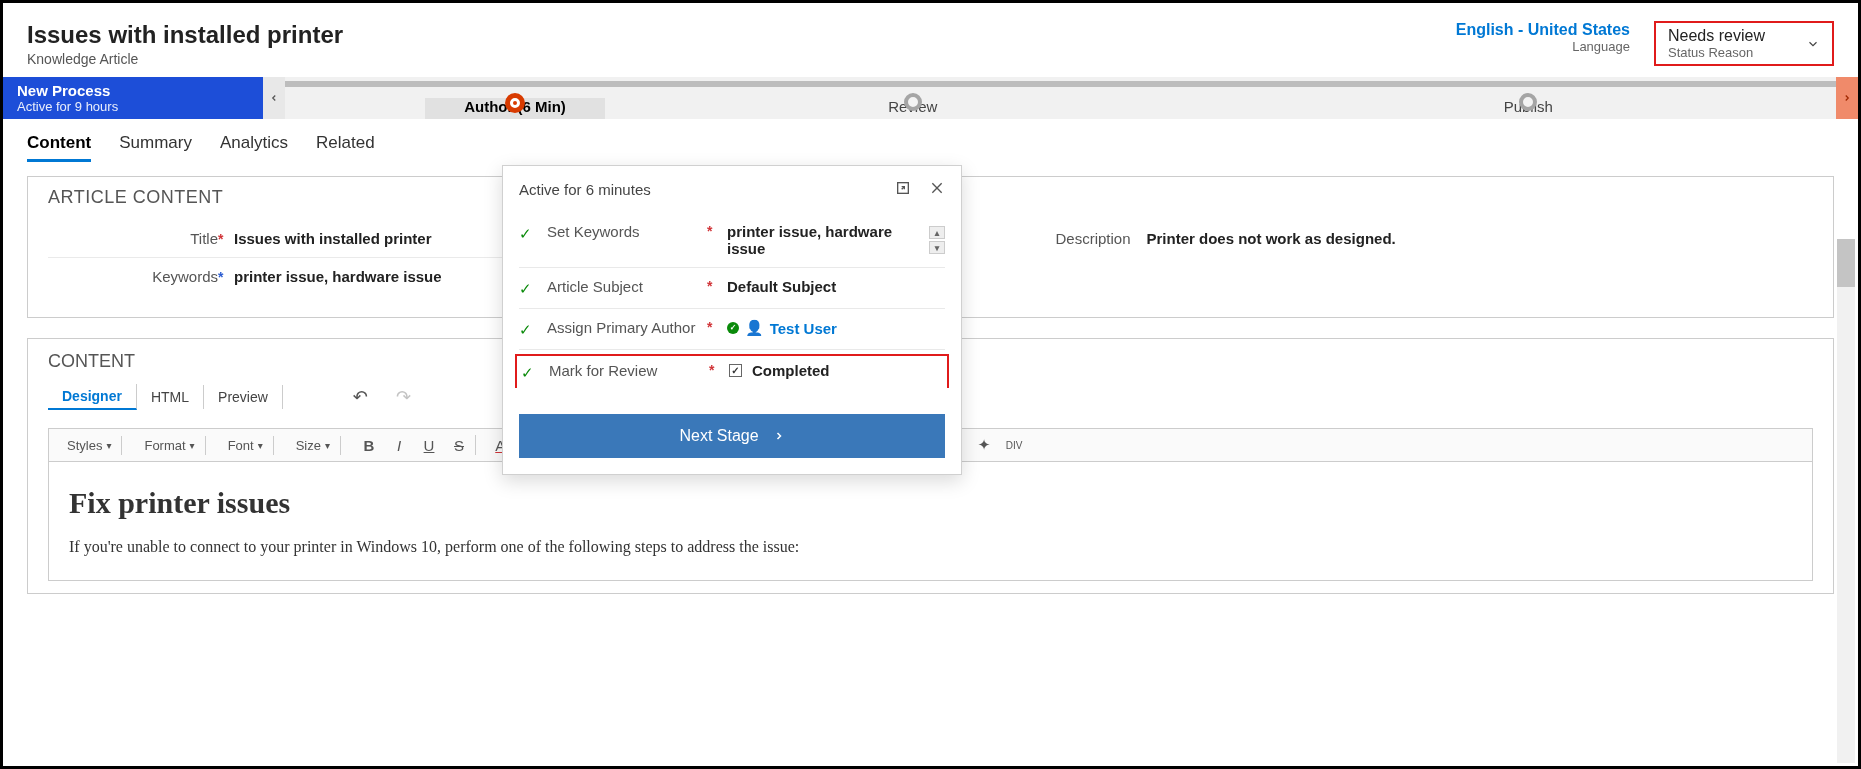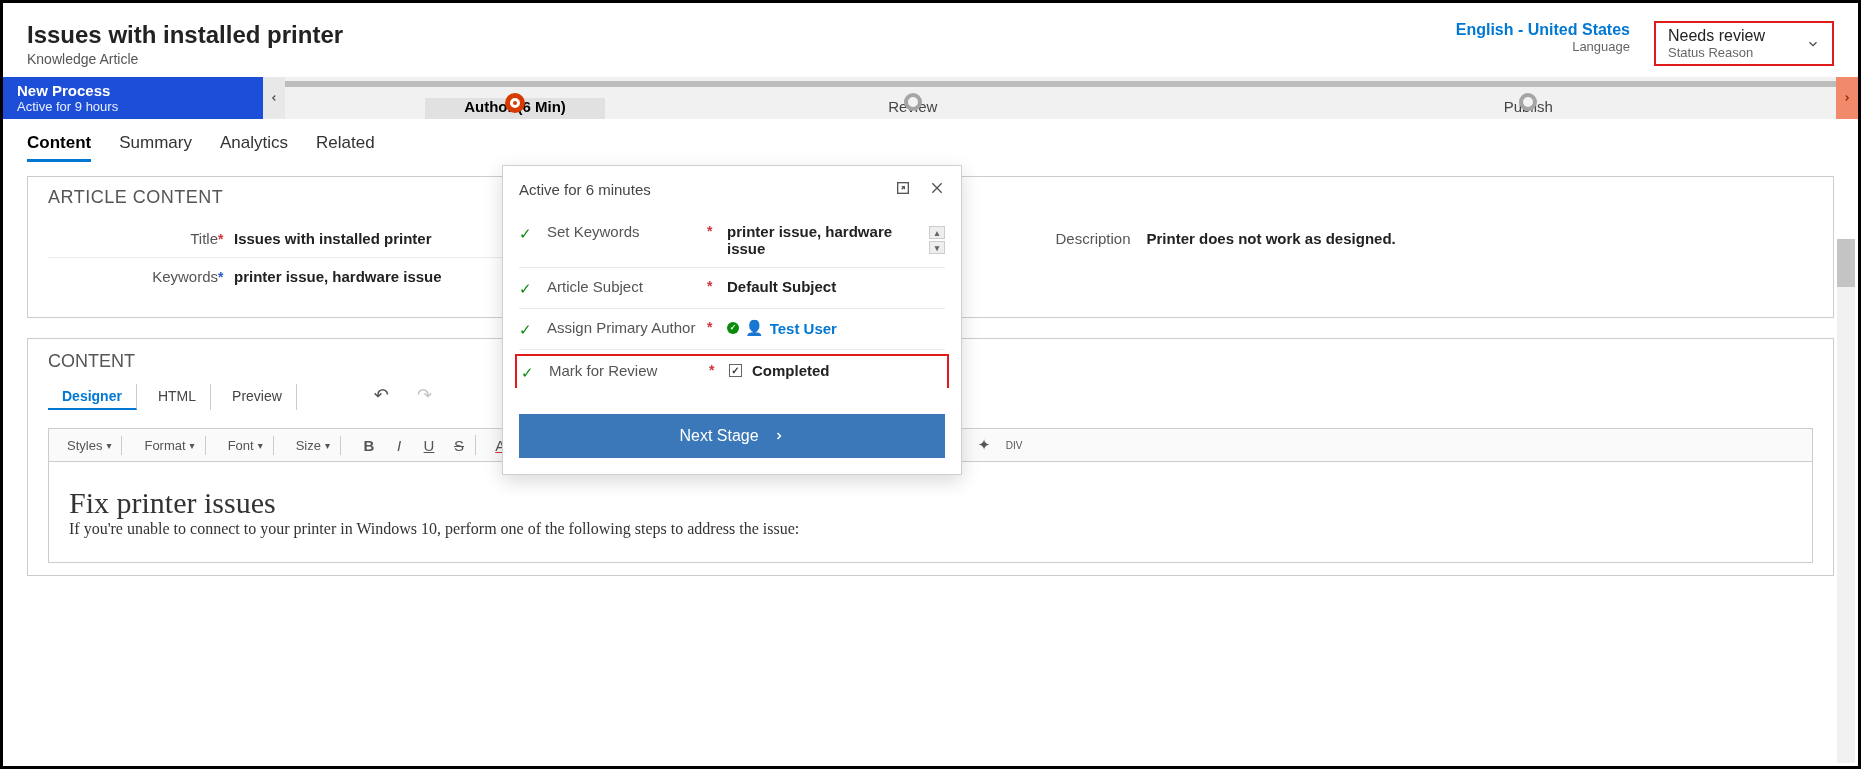--- a/index.html
+++ b/index.html
@@ -40,33 +40,33 @@
 .field-grid { display: grid; grid-template-columns: 1fr 1fr; column-gap: 60px; }
 .field-row { display: grid; grid-template-columns: 170px 16px 1fr; align-items: center; padding: 10px 0; border-top: 1px solid #eaeaea; }
 .field-row:first-child { border-top: none; }
 .field-label { color: #555; font-size: 15px; text-align: right; }
 .req { color: #d13438; font-weight: 700; }
 .req.blue { color: #2b5cd1; }
 .field-value { font-size: 15px; font-weight: 600; color: #222; white-space: nowrap; overflow: hidden; text-overflow: ellipsis; }
 
 .content-panel { margin: 20px 24px 0 24px; border: 1px solid #ccc; padding: 12px 20px; }
 .content-title { font-size: 18px; color: #555; margin-bottom: 12px; }
-.subtabs { display: flex; gap: 7px; margin-bottom: 18px; }
+.subtabs { display: flex; align-items: center; gap: 0; margin-bottom: 18px; }
 .subtab { font-size: 14px; color: #444; padding: 4px 14px; border-right: 1px solid #ccc; cursor: pointer; }
 .subtab:last-of-type { border-right: none; }
 .subtab.active { color: #0078d4; font-weight: 600; border-bottom: 2px solid #0078d4; }
 .undo-redo { margin-left: 70px; display: flex; gap: 28px; font-size: 18px; color: #555; }
 
 .toolbar { border: 1px solid #ccc; display: flex; align-items: center; padding: 6px 8px; gap: 12px; background: #fafafa; margin-bottom: 0; }
 .tb-select { display: flex; align-items: center; gap: 4px; padding: 2px 10px; border-right: 1px solid #ccc; color: #555; cursor: pointer; font-size: 13px; }
 .tb-select .caret { font-size: 10px; }
 .tb-group { display: flex; align-items: center; border-right: 1px solid #ccc; padding: 0 6px; gap: 10px; }
 .tb-btn { width: 20px; height: 20px; display: inline-flex; align-items: center; justify-content: center; color: #555; cursor: pointer; font-size: 15px; }
 .editor-body { border: 1px solid #ccc; border-top: none; padding: 24px 20px; }
-.editor-body h2 { font-family: Georgia, serif; font-size: 30px; font-weight: 400; }
+.editor-body h2 { font-family: Georgia, serif; font-size: 30px; font-weight: 700; margin-bottom: 18px; }
 .editor-body p { font-family: Georgia, serif; font-size: 16px; }
 
 .flyout { position: absolute; top: 162px; left: 499px; width: 460px; background: #fff; border: 1px solid #d0d0d0; box-shadow: 0 6px 18px rgba(0,0,0,.15); z-index: 50; }
 .fly-head { display: flex; justify-content: space-between; align-items: center; padding: 14px 16px; }
 .fly-head .ft { font-size: 15px; color: #444; }
 .fly-head .icons { display: flex; gap: 18px; color: #555; }
 .fly-rows { padding: 0 16px 14px 16px; }
 .fly-row { display: flex; align-items: flex-start; padding: 10px 0; border-bottom: 1px solid #e9e9e9; gap: 10px; }
 .fly-row:last-of-type { border-bottom: none; }
 .fly-row .chk { color: #0a8a0a; flex: 0 0 18px; font-size: 15px; margin-top: 2px; }

